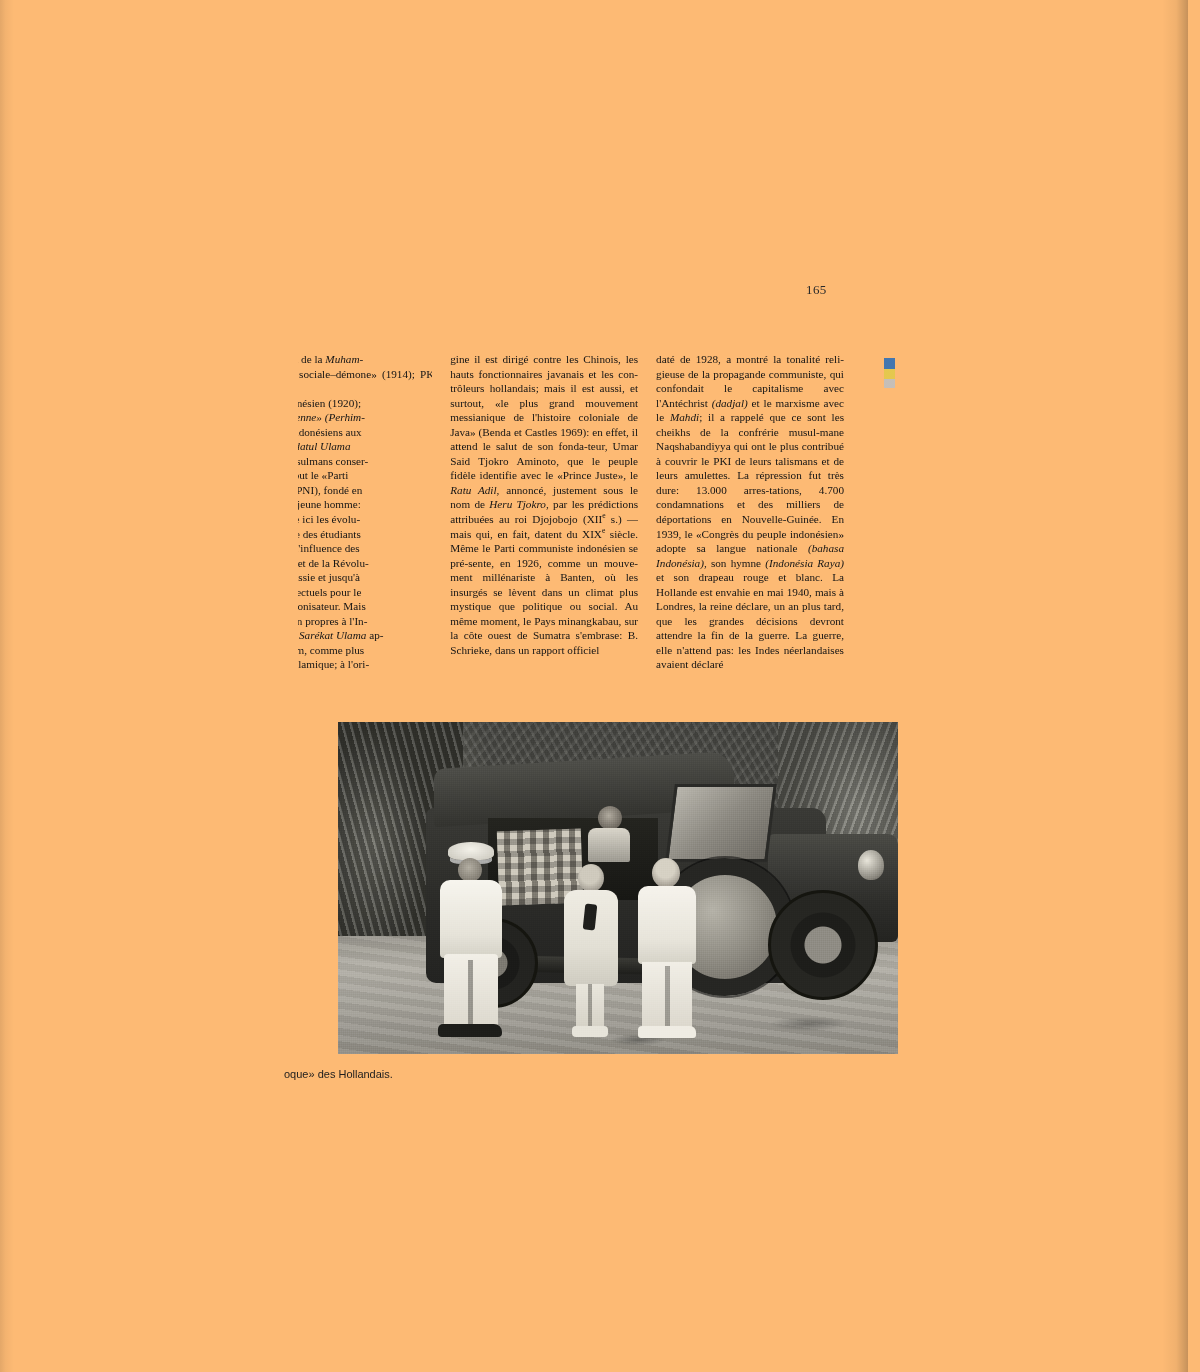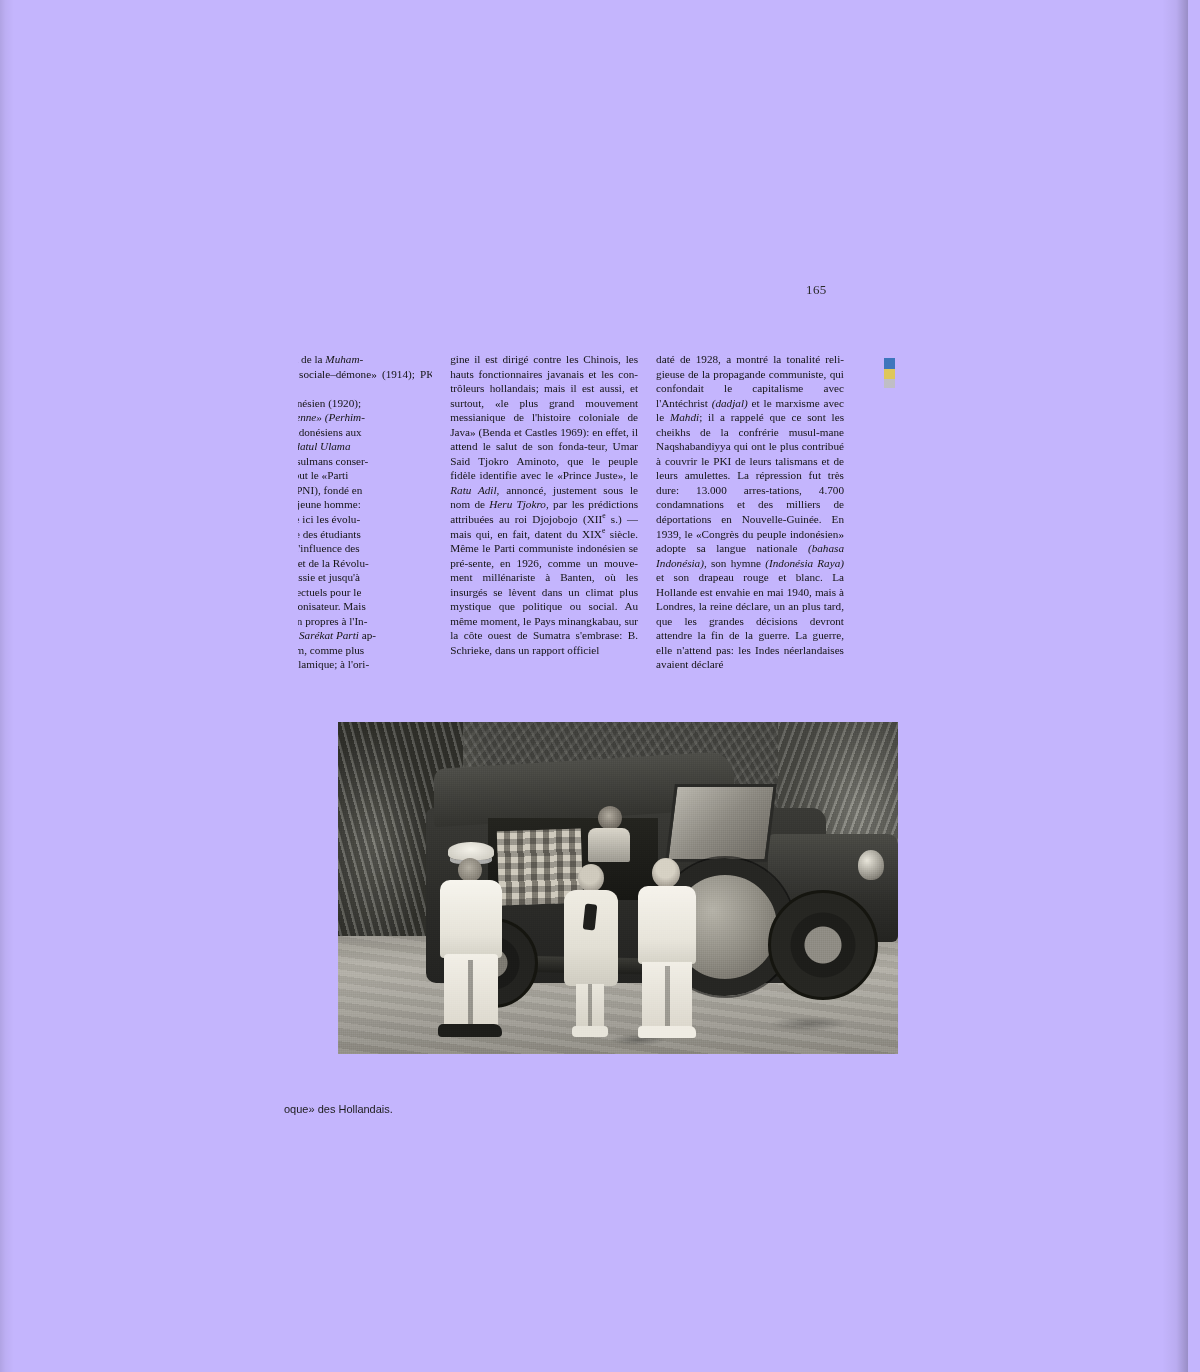--- a/index.html
+++ b/index.html
@@ -16,21 +16,21 @@
     overflow: hidden;
   }
 
   
   #page-scan {
     position: absolute;
     left: 0;
     top: 0;
     width: 1200px;
     height: 1372px;
-    background: #c4b5fd;
+    background: #fdba74;
   }
 
   
   #scan-edge-right {
     position: absolute;
     right: 12px;
     top: 0;
     width: 26px;
     height: 1372px;
     background: linear-gradient(to right, rgba(0,0,0,0.0) 0%, rgba(0,0,0,0.05) 55%, rgba(0,0,0,0.22) 100%);
@@ -414,21 +414,20 @@
     left: 298px;
     top: 1068px;
     width: 560px;
     font-size: 11px;
     color: #1d1d1d;
     font-family: "Liberation Sans", sans-serif;
   }
   #caption .clip {
     display: block;
     margin-left: -14px;
-    margin-top: 35px;
   }
 
   
   #edge-tab {
     position: absolute;
     left: 884px;
     top: 358px;
     width: 11px;
     height: 30px;
     background: linear-gradient(to bottom, #2f6fb5 0%, #2f6fb5 36%, #e2c94a 37%, #e2c94a 70%, #bfbfbf 71%, #bfbfbf 100%);
@@ -457,21 +456,21 @@
         sien» (PNI), fondé en<br>
         par un jeune homme:<br>
         etrouve ici les évolu-<br>
         , le rôle des étudiants<br>
         lance, l'influence des<br>
         ıx, l'effet de la Révolu-<br>
         : en Russie et jusqu'à<br>
         s intellectuels pour le<br>
         ays colonisateur. Mais<br>
         ont bien propres à l'In-<br>
-        emple, <em>Sarékat Parti</em> ap-<br>
+        emple, <em>Sarékat Ulama</em> ap-<br>
         son nom, comme plus<br>
         m qu'islamique; à l'ori-</p>
       </div>
     </div>
 
     <div class="col" id="col-2">
       <p>gine il est dirigé contre les Chinois, les hauts fonctionnaires javanais et les con-trôleurs hollandais; mais il est aussi, et surtout, «le plus grand mouvement messianique de l'histoire coloniale de Java» (Benda et Castles 1969): en effet, il attend le salut de son fonda-teur, Umar Said Tjokro Aminoto, que le peuple fidèle identifie avec le «Prince Juste», le <em>Ratu Adil</em>, annoncé, justement sous le nom de <em>Heru Tjokro</em>, par les prédictions attribuées au roi Djojobojo (XII<sup>e</sup> s.) — mais qui, en fait, datent du XIX<sup>e</sup> siècle. Même le Parti communiste indonésien se pré-sente, en 1926, comme un mouve-ment millénariste à Banten, où les insurgés se lèvent dans un climat plus mystique que politique ou social. Au même moment, le Pays minangkabau, sur la côte ouest de Sumatra s'embrase: B. Schrieke, dans un rapport officiel</p>
     </div>
 
     <div class="col" id="col-3">

